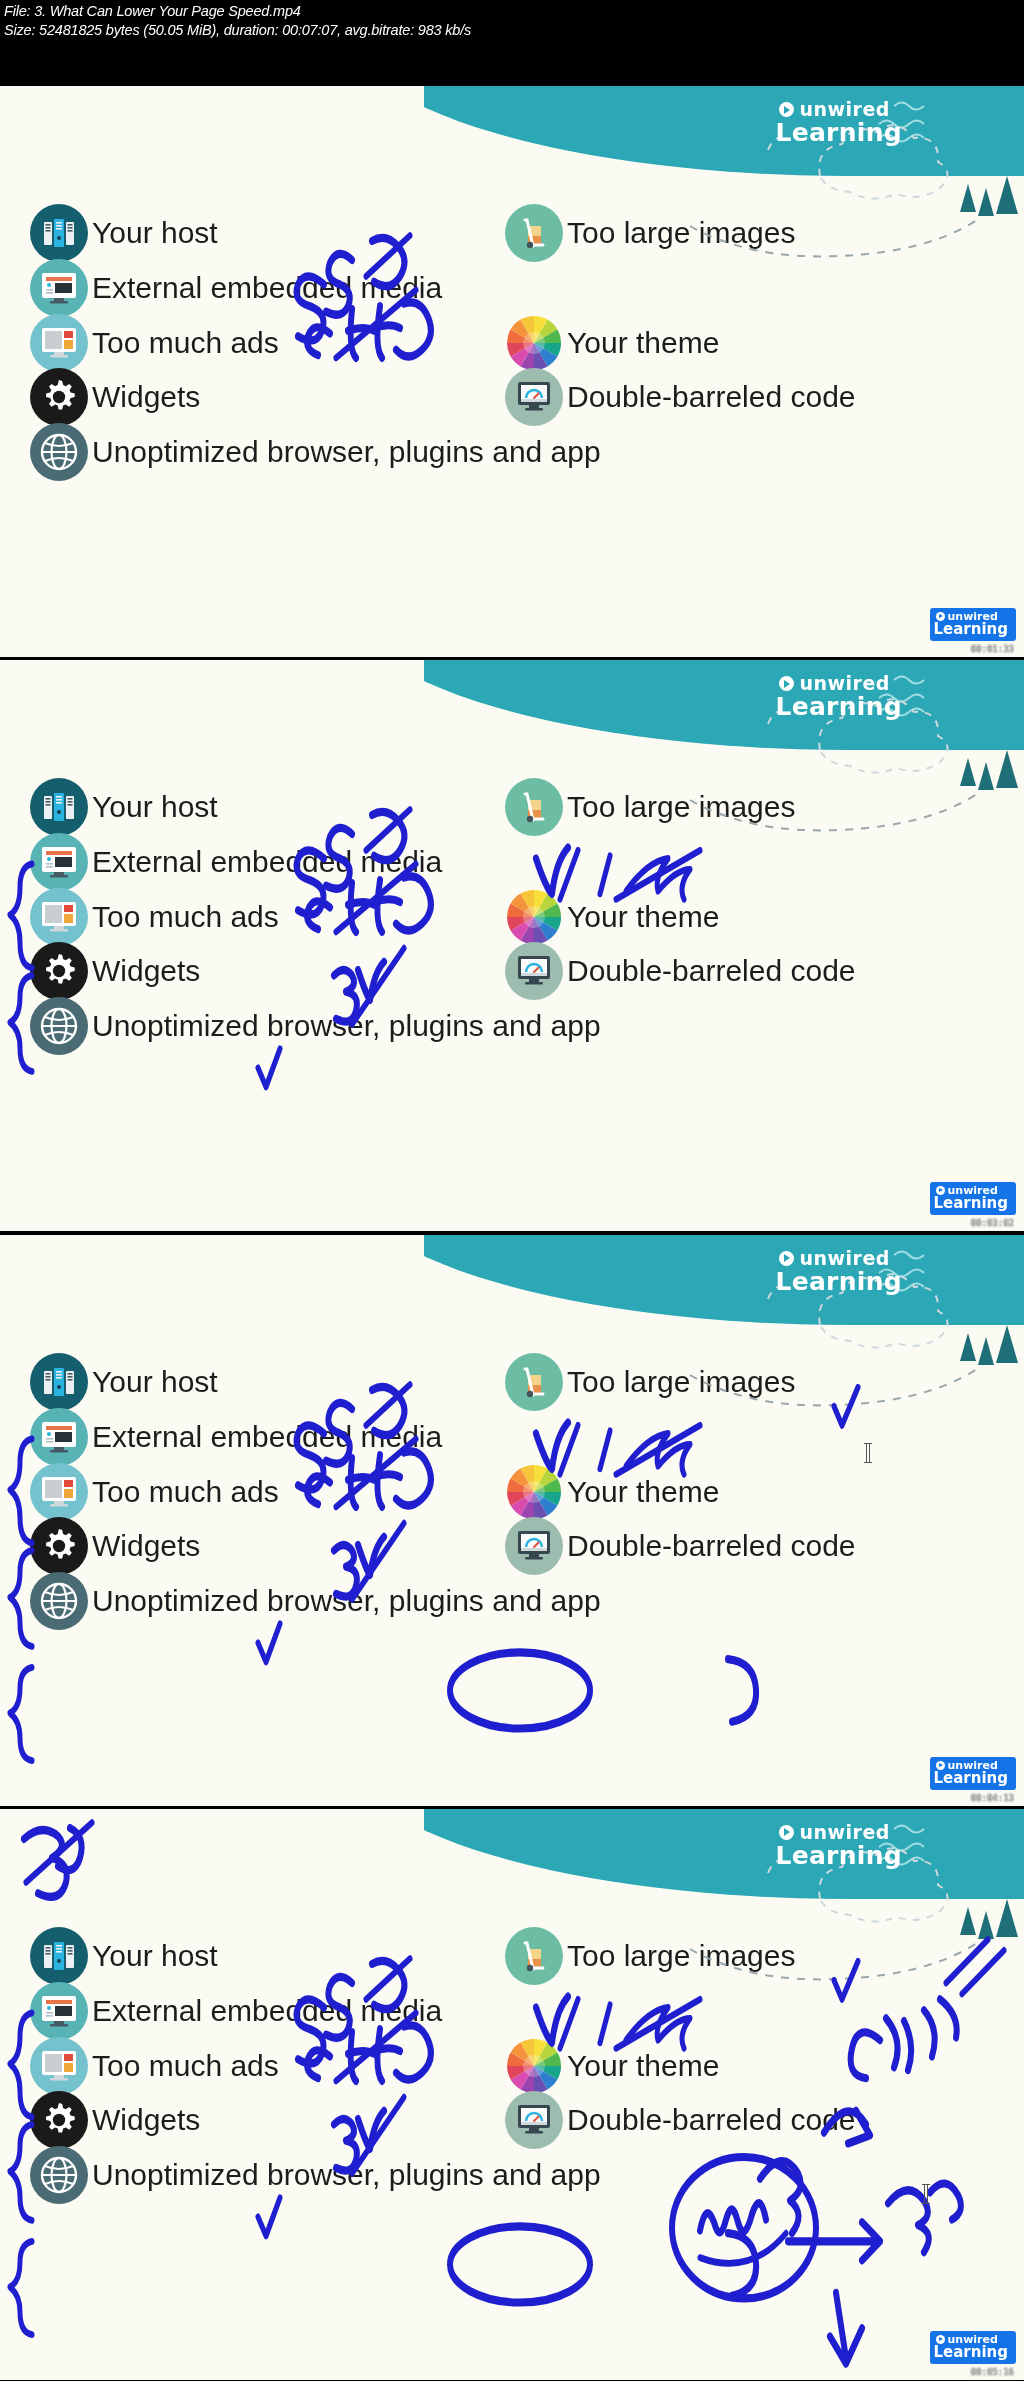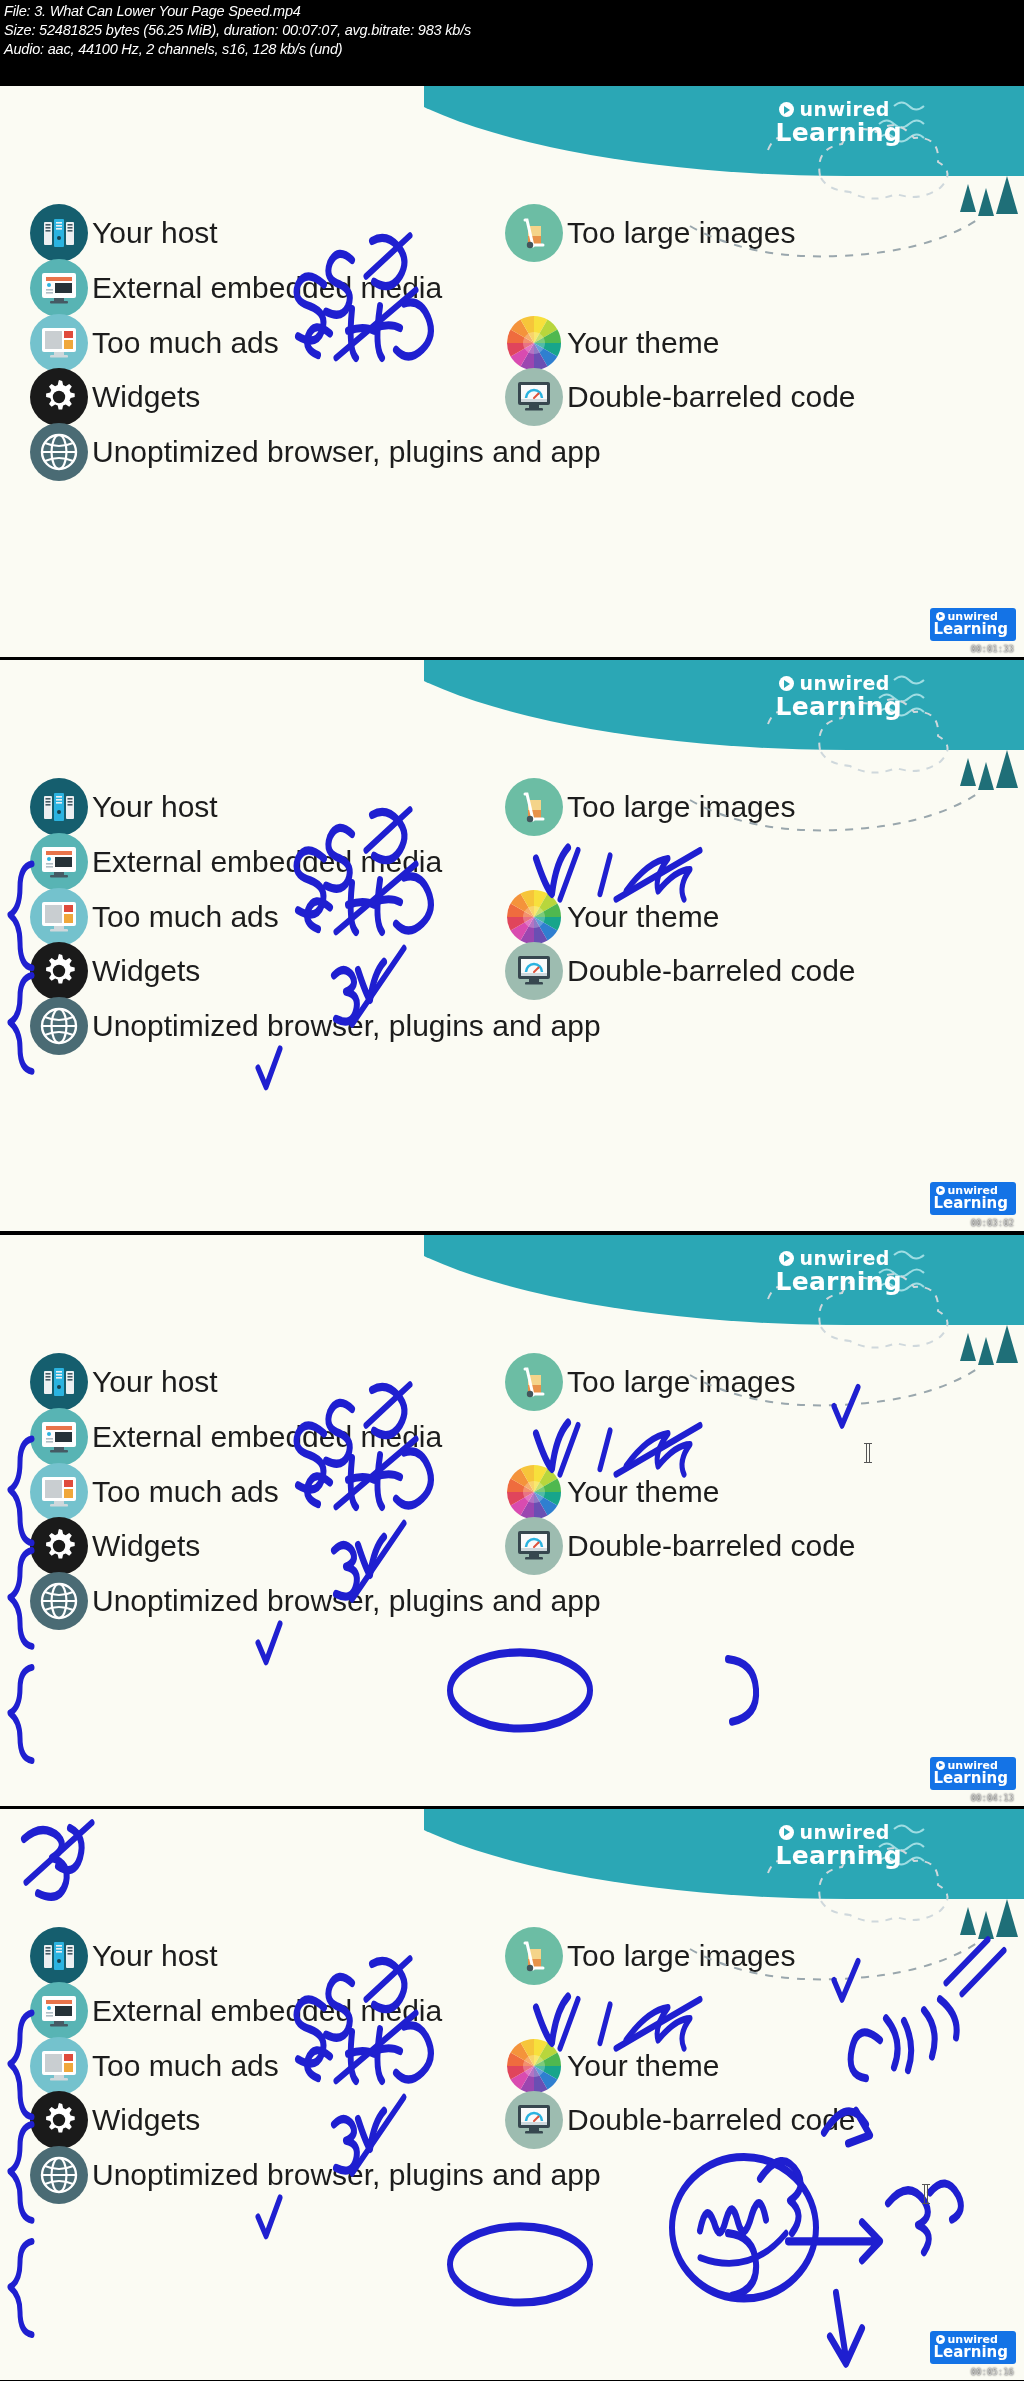--- a/index.html
+++ b/index.html
@@ -113,22 +113,21 @@
   .caret:before{top:0;}
   .caret:after{bottom:0;}
 </style>
 </head>
 <body>
 
 <div class="page">
 
   <div class="mediainfo">
     <div>File: 3. What Can Lower Your Page Speed.mp4</div>
-    <div>Size: 52481825 bytes (56.25 MiB), duration: 00:07:07, avg.bitrate: 983 kb/s</div>
-    <div>Audio: aac, 44100 Hz, 2 channels, s16, 128 kb/s (und)</div>
+    <div>Size: 52481825 bytes (50.05 MiB), duration: 00:07:07, avg.bitrate: 983 kb/s</div>
   </div>
 
   <div id="panels-host">
       <div class="panel" style="top: 84px; height: 574px;">
         <div class="panel-inner">
           <div class="blob">
       <div class="teal2"></div>
       <svg width="600" height="150" style="position:absolute;top:0;left:0">
         <path class="scribble" d="M455 38 q8 -7 15 0 q7 7 15 0 q8 -7 15 0" stroke="#a9e2e8" fill="none" stroke-width="2"></path>
         <path class="scribble" d="M455 52 q8 -7 15 0 q7 7 15 0 q8 -7 15 0" stroke="#a9e2e8" fill="none" stroke-width="2"></path>

